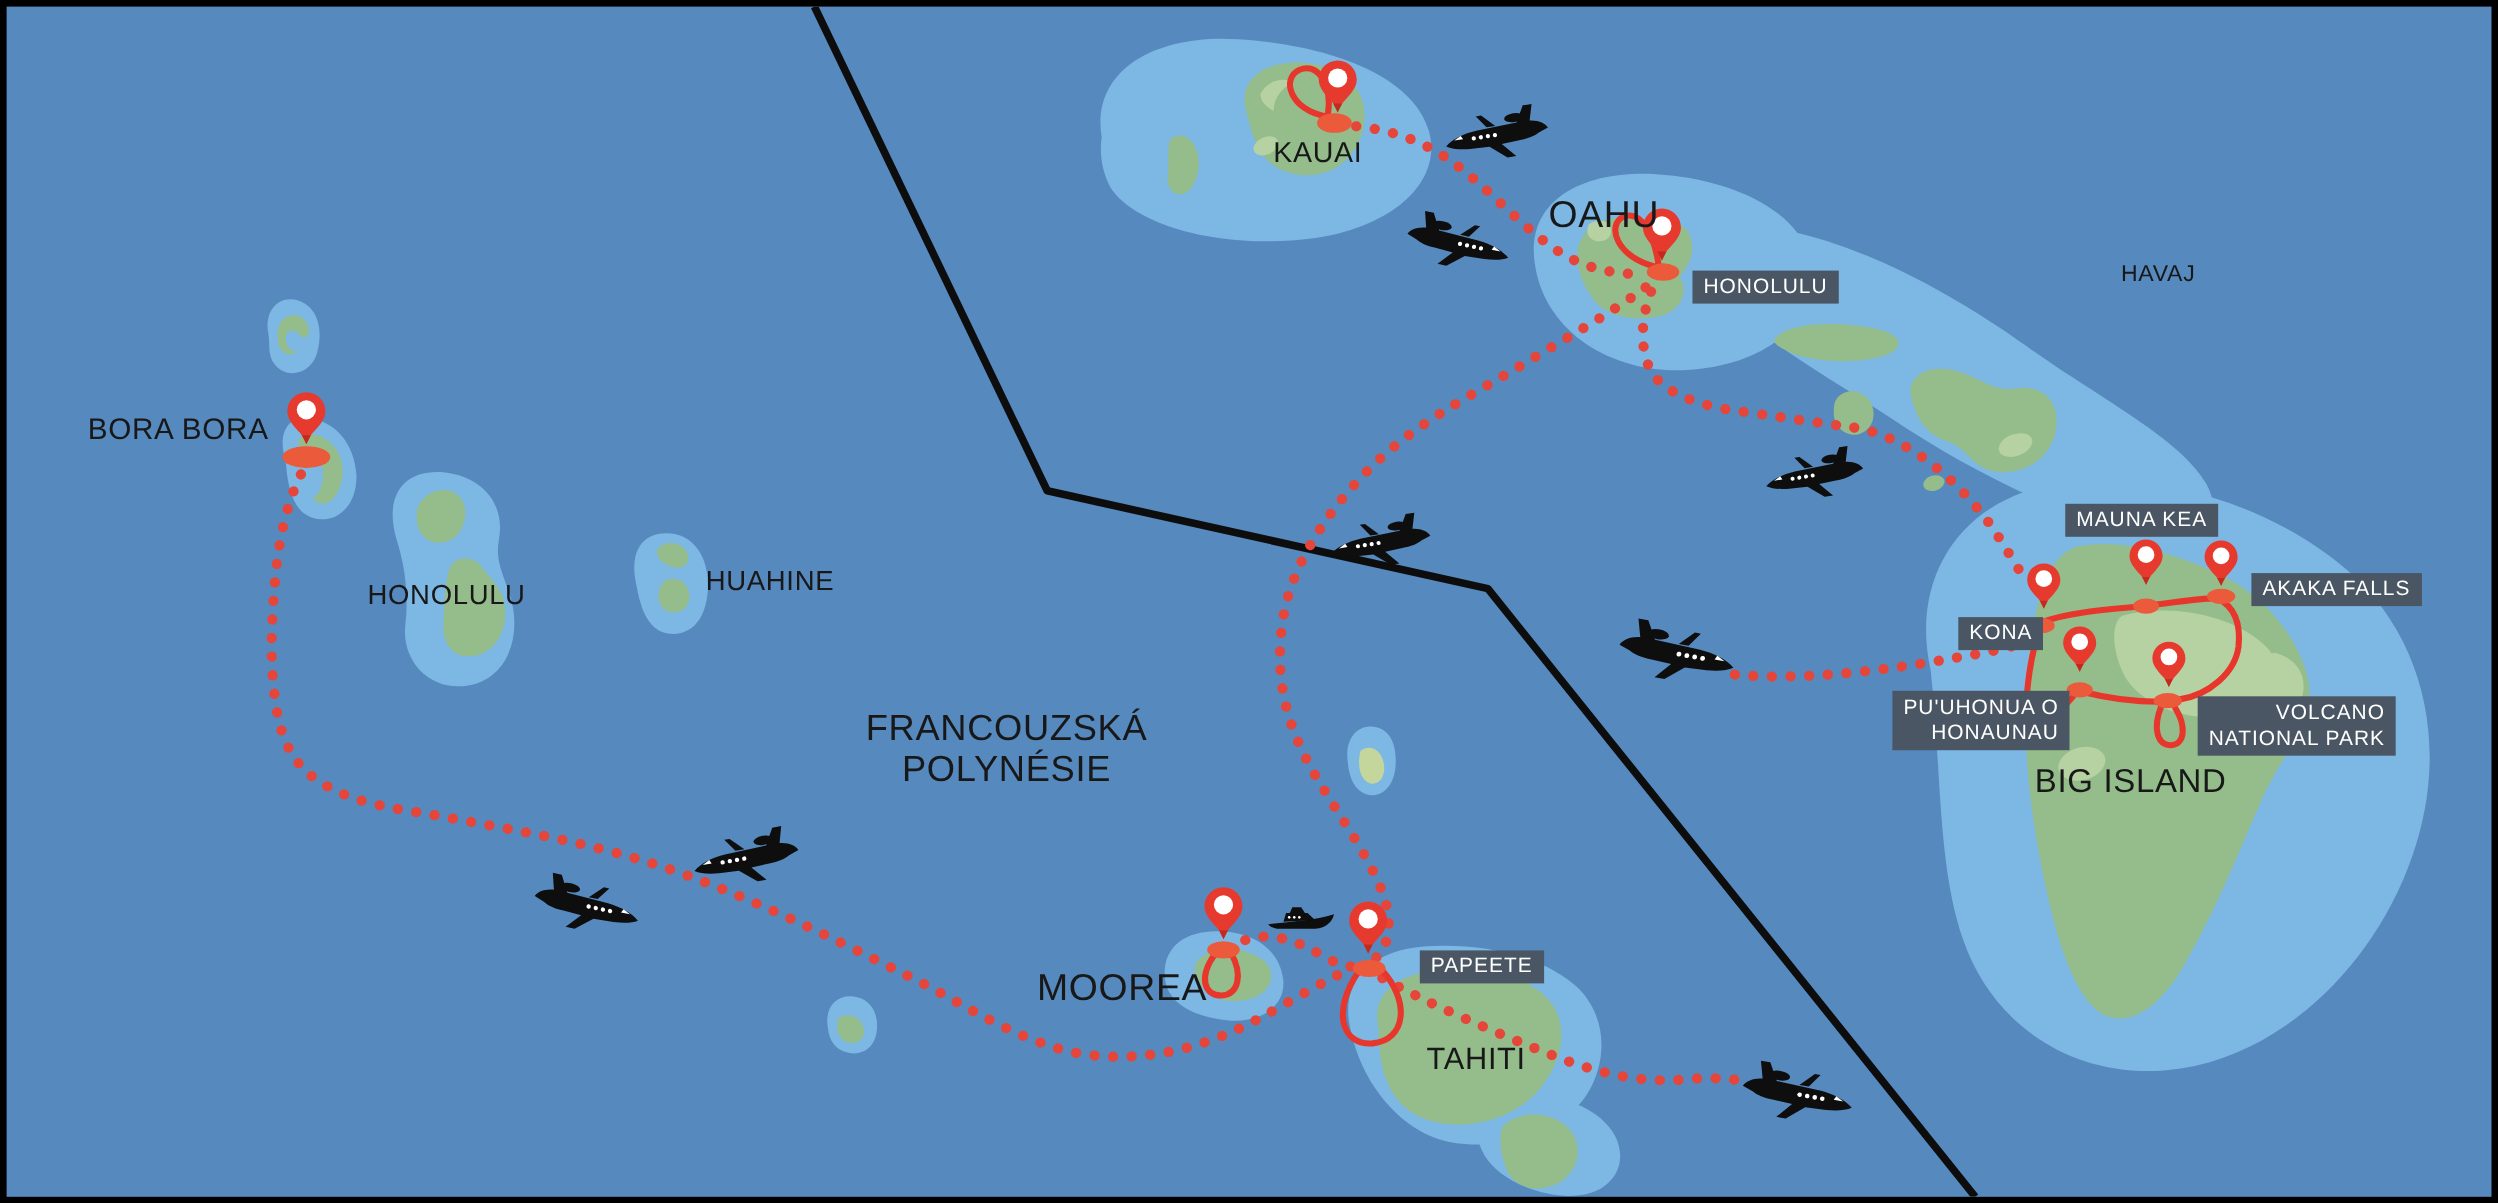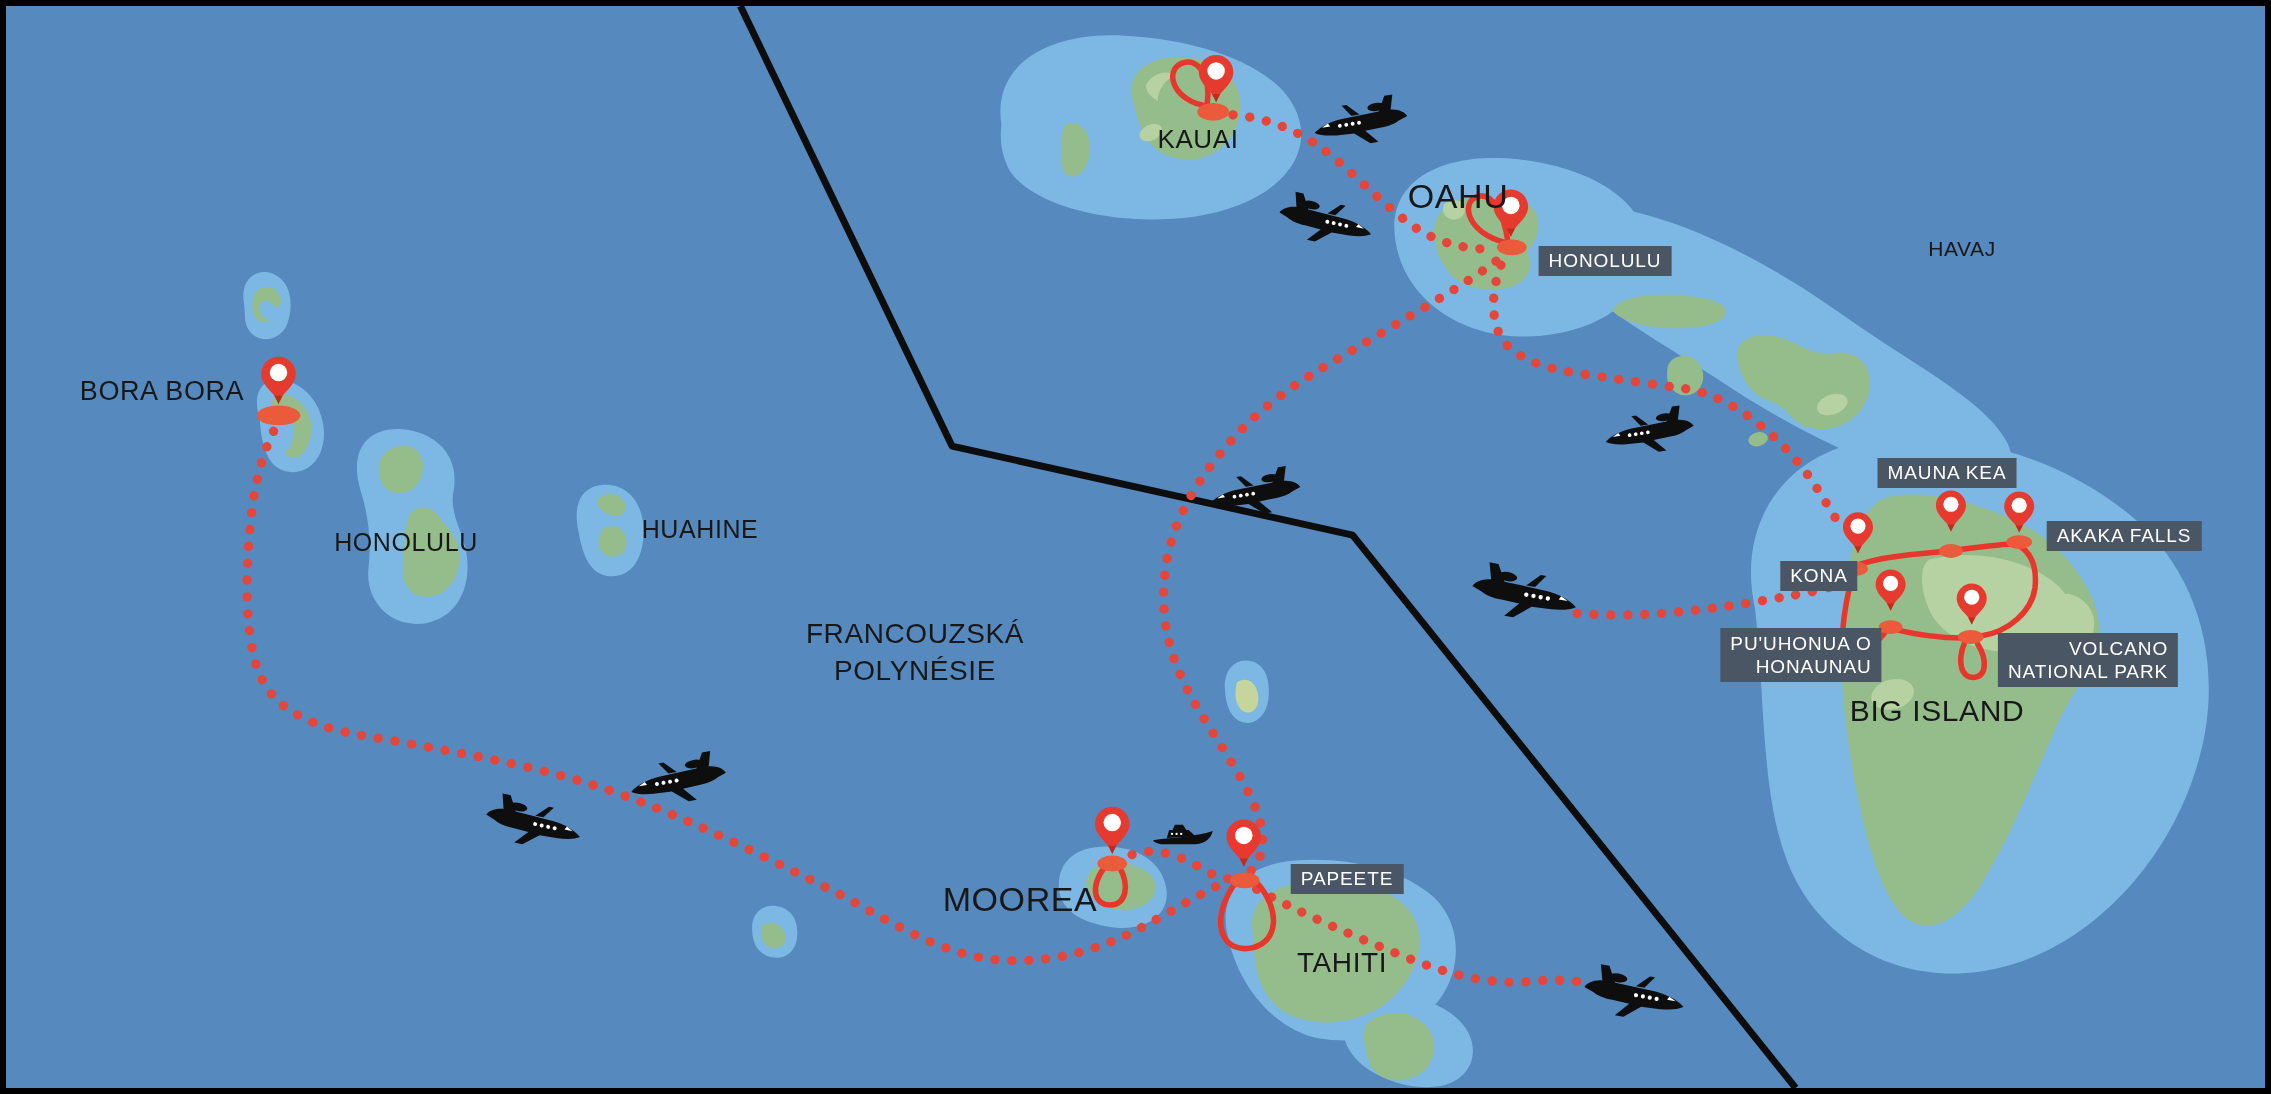--- a/index.html
+++ b/index.html
@@ -174,21 +174,21 @@
   </g>
 </svg>
 
 <div class="lbl" style="left:1192px;top:133px;font-size:26px">KAUAI</div>
 <div class="lbl" style="left:1452px;top:190px;font-size:34px">OAHU</div>
 <div class="lbl" style="left:1956px;top:243px;font-size:21px">HAVAJ</div>
 <div class="lbl" style="left:1931px;top:705px;font-size:30px">BIG ISLAND</div>
 <div class="lbl" style="left:156px;top:385px;font-size:27px">BORA BORA</div>
 <div class="lbl" style="left:400px;top:536px;font-size:25px">HONOLULU</div>
 <div class="lbl" style="left:694px;top:523px;font-size:25px">HUAHINE</div>
-<div class="lbl" style="left:909px;top:646px;font-size:28px;line-height:37px">
+<div class="lbl" style="left:909px;top:674px;font-size:33px;line-height:37px">
   <div>FRANCOUZSKÁ</div>
   <div>POLYNÉSIE</div>
 </div>
 <div class="lbl" style="left:1014px;top:893px;font-size:34px">MOOREA</div>
 <div class="lbl" style="left:1336px;top:957px;font-size:28px">TAHITI</div>
 
 <div class="badge" style="left:1599px;top:255px">HONOLULU</div>
 <div class="badge" style="left:1341px;top:873px">PAPEETE</div>
 <div class="badge" style="left:1813px;top:570px">KONA</div>
 <div class="badge" style="left:1941px;top:467px">MAUNA KEA</div>

